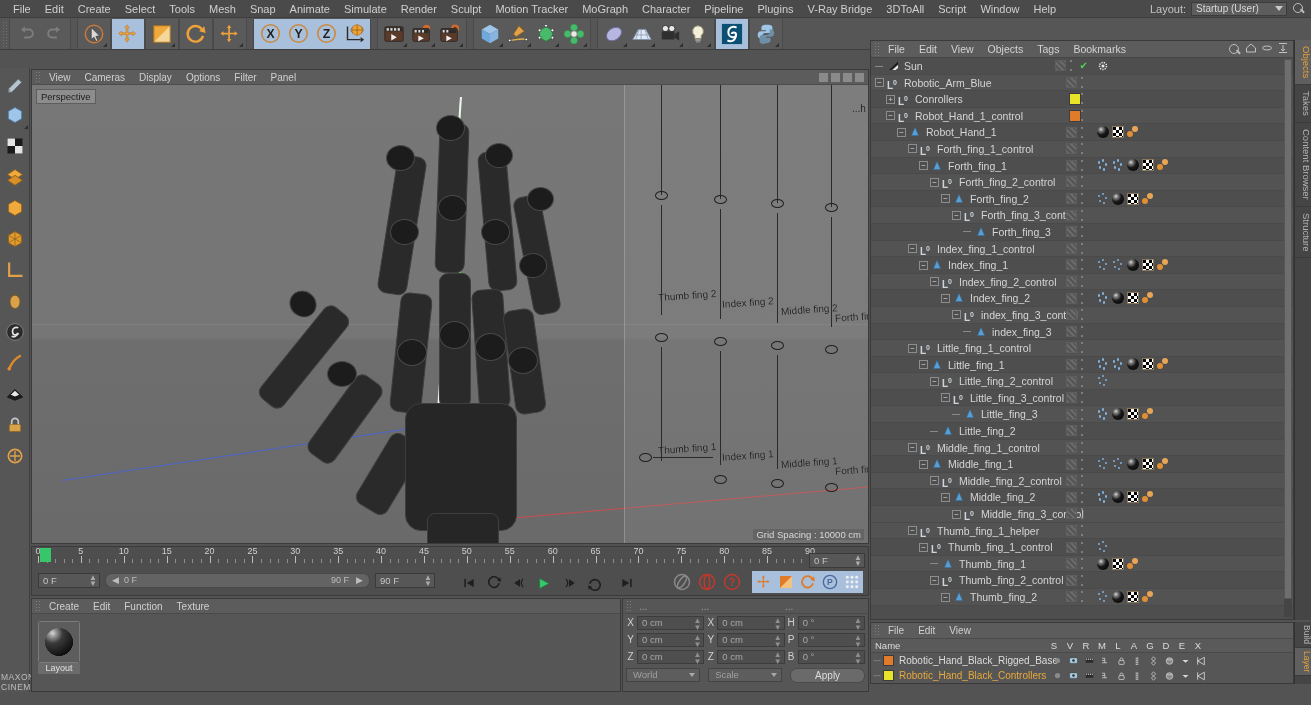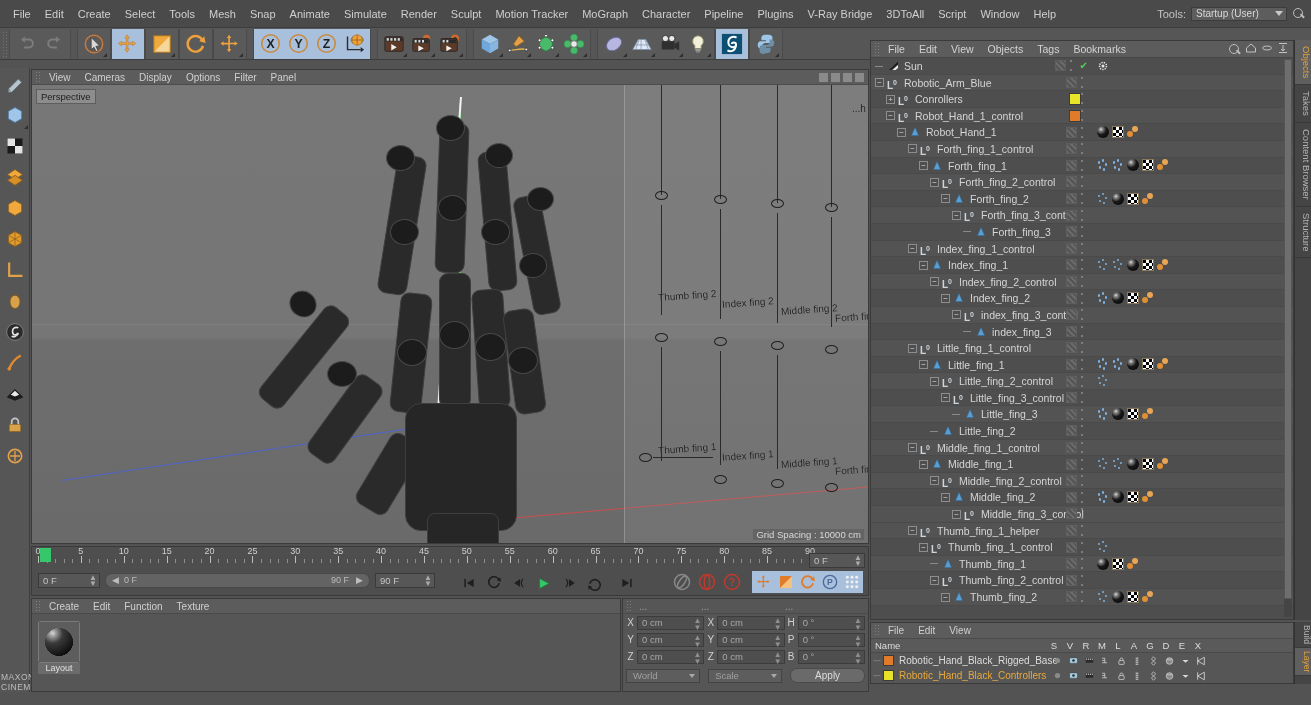--- a/index.html
+++ b/index.html
@@ -19,21 +19,21 @@
   }
   .tb-logo { width:12px; height:12px; border-radius:50%;
     background:radial-gradient(circle at 35% 30%, #6fc2ee, #1b64a0);
     margin-right:6px; flex:none; }
   .tb-title { white-space:nowrap; }
   .tb-btns { margin-left:auto; display:flex; height:18px; }
   .tb-btn { width:30px; height:18px; display:flex; align-items:center; justify-content:center;
     color:#d8d8d8; font-size:11px; }
 
   
-  .menubar { height:28px; background:#4a4a4a; display:flex; align-items:center;
+  .menubar { height:18px; background:#4a4a4a; display:flex; align-items:center;
      padding-left:6px; border-bottom:1px solid #3d3d3d; }
   .menubar .mi { padding:0 7px; line-height:18px; font-size:11px; color:#cfcfcf; white-space:nowrap; }
   .layout-box { margin-left:auto; display:flex; align-items:center; gap:5px; padding-right:6px; }
   .layout-label { color:#c2c2c2; font-size:11px; }
   .layout-sel { width:96px; height:14px; background:#5d5d5d; border:1px solid #3c3c3c;
     color:#d8d8d8; font-size:10px; line-height:12px; padding-left:4px; position:relative; }
   .layout-sel .caret { position:absolute; right:3px; top:3px; border-left:4px solid transparent;
      border-right:4px solid transparent; border-top:5px solid #c8c8c8; }
   .mag-icon { width:13px; height:13px; position:relative; }
   .mag-icon:before { content:""; position:absolute; left:1px; top:1px; width:8px; height:8px;
@@ -130,21 +130,21 @@
   .coord { position:absolute; left:622px; top:598px; width:247px; height:94px;
      background:#565656; border:1px solid #3a3a3a; }
   .coord-top { height:15px; display:flex; align-items:center; padding-left:3px; color:#9a9a9a;
      font-size:10px; border-bottom:1px solid #4a4a4a; }
   .coord-top span { display:inline-block; }
   .coord-row { display:flex; align-items:center; height:17px; padding:0 3px; gap:2px; }
   .cl { width:9px; font-size:10px; color:#d0d0d0; text-align:center; flex:none; }
   .cfield { height:14px; background:#4e4e4e; border:1px solid #3c3c3c; color:#a8a8a8;
      font-size:9.5px; line-height:12px; padding-left:4px; position:relative; flex:1; }
   .cfield .spin2 { position:absolute; right:2px; top:0px; color:#8f8f8f; font-size:8px; line-height:7px; }
-  .coord-bottom { display:flex; align-items:center; gap:8px; padding:3px; }
+  .coord-bottom { display:flex; align-items:flex-start; gap:8px; padding:3px; }
   .cdd { height:14px; background:#5d5d5d; border:1px solid #434343; color:#a0a0a0; font-size:9.5px;
      line-height:12px; padding-left:6px; position:relative; flex:1; }
   .cdd .caret { position:absolute; right:4px; top:4px; border-left:3.5px solid transparent;
      border-right:3.5px solid transparent; border-top:4px solid #a8a8a8; }
   .apply { height:15px; flex:1.1; background:#6a6a6a; border:1px solid #4a4a4a; border-radius:7px;
      color:#dcdcdc; font-size:10px; display:flex; align-items:center; justify-content:center; }
 
   
   .objmgr { position:absolute; left:870px; top:40px; width:424px; height:580px;
      background:#4e4e4e; border:1px solid #3a3a3a; }
@@ -231,21 +231,21 @@
 </style>
 </head>
 <body>
 
 <div class="app">
 
 
   <div class="menubar">
     <span id="mb-items"><span class="mi">File</span><span class="mi">Edit</span><span class="mi">Create</span><span class="mi">Select</span><span class="mi">Tools</span><span class="mi">Mesh</span><span class="mi">Snap</span><span class="mi">Animate</span><span class="mi">Simulate</span><span class="mi">Render</span><span class="mi">Sculpt</span><span class="mi">Motion Tracker</span><span class="mi">MoGraph</span><span class="mi">Character</span><span class="mi">Pipeline</span><span class="mi">Plugins</span><span class="mi">V-Ray Bridge</span><span class="mi">3DToAll</span><span class="mi">Script</span><span class="mi">Window</span><span class="mi">Help</span></span>
     <span class="layout-box">
-      <span class="layout-label">Tools:</span>
+      <span class="layout-label">Layout:</span>
       <span class="layout-sel">
         <span>Startup (User)</span>
         <span class="caret"></span>
       </span>
       <span class="mag-icon"></span>
     </span>
   </div>
 
   <div class="toolbar">
     <span class="grip"></span>

